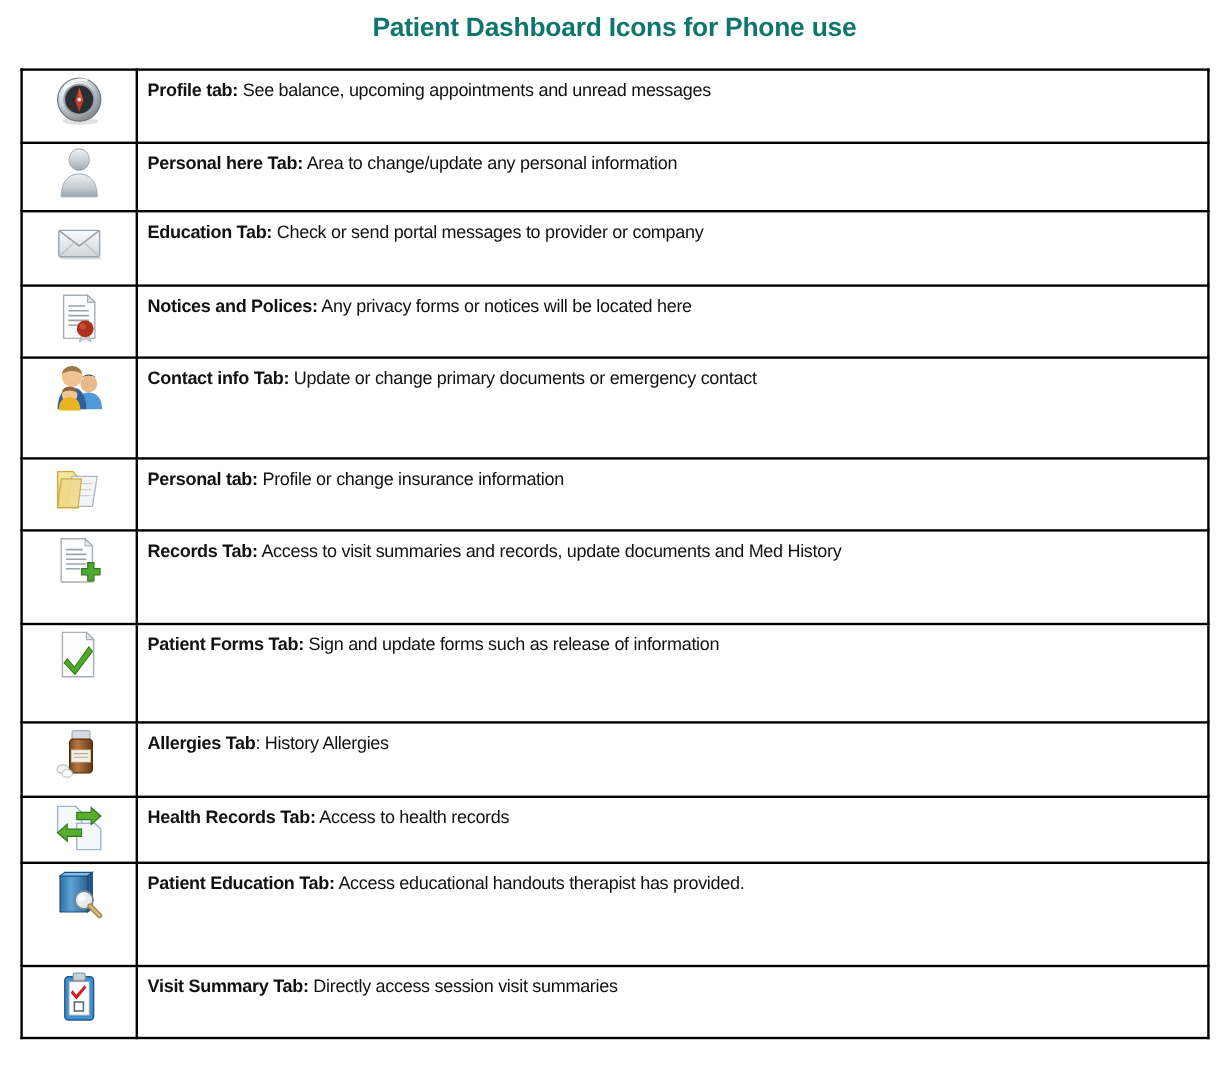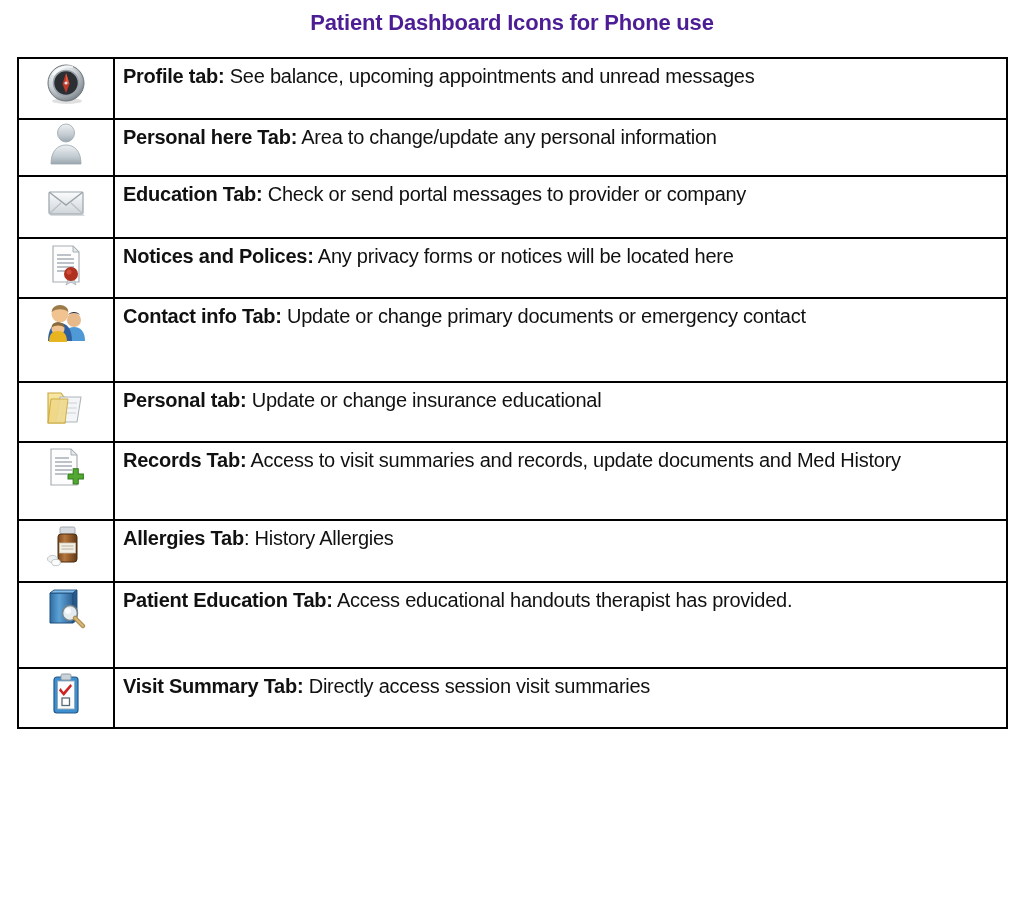--- a/index.html
+++ b/index.html
@@ -13,21 +13,21 @@
   .page{position:relative;width:1024px;height:909px;box-sizing:border-box;}
 
   .doc-title{
     width:1024px;
     text-align:center;
     font-size:22px;
     font-weight:bold;
     letter-spacing:-0.2px;
     line-height:26px;
     padding-top:10px;
-    color:#4c1d95;
+    color:#0f766e;
   }
 
   .icon-table{
     position:absolute;
     left:17px;
     top:57px;
     width:991px;
     border-collapse:collapse;
     table-layout:fixed;
   }
@@ -37,21 +37,21 @@
     vertical-align:top;
   }
   td.icon-cell{
     width:94px;
     text-align:center;
     vertical-align:top;
     padding:2px 0 2px 0;
   }
   td.desc-cell{
     padding:4px 8px 6px 8px;
-    font-size:20px;
+    font-size:15px;
     line-height:26px;
     letter-spacing:-0.25px;
     color:#111111;
   }
   .lbl{font-weight:bold;}
   .desc{font-weight:normal;}
 
   .ico{display:inline-block;width:46px;height:46px;vertical-align:middle;}
 
   
@@ -208,21 +208,21 @@
               <g stroke="#cdd3d7" stroke-width="1">
                 <line x1="19" y1="18" x2="34" y2="18"></line>
                 <line x1="18.5" y1="23" x2="33.5" y2="23"></line>
                 <line x1="18" y1="28" x2="33" y2="28"></line>
               </g>
               <path d="M5 38 H22 L25 14 H8 Z" fill="#f0d98a" opacity="0.9" stroke="#c9a73e" stroke-width="1"></path>
             </svg>
           </span>
         </td>
         <td class="desc-cell">
-          <span class="lbl">Personal tab:</span><span class="desc"> Update or change insurance educational</span>
+          <span class="lbl">Personal tab:</span><span class="desc"> Profile or change insurance information</span>
         </td>
       </tr>
 
       <tr class="r7">
         <td class="icon-cell">
           <span class="ico">
             <svg width="46" height="46" viewBox="0 0 46 46">
               <path d="M8 4 H28 L34 10 V40 H8 Z" fill="#fdfdfd" stroke="#a9b0b5" stroke-width="1.2"></path>
               <path d="M28 4 L34 10 H28 Z" fill="#e4e8ea" stroke="#a9b0b5" stroke-width="1"></path>
               <g stroke="#9aa3aa" stroke-width="1.3">
@@ -235,20 +235,34 @@
               <path d="M28 28 H34 V22 H40 V28 H46 V34 H40 V40 H34 V34 H28 Z" transform="translate(-3,0) scale(0.85) translate(5,6)" fill="#52a832" stroke="#2e7a18" stroke-width="1.2"></path>
             </svg>
           </span>
         </td>
         <td class="desc-cell">
           <span class="lbl">Records Tab:</span><span class="desc"> Access to visit summaries and records, update documents and Med History</span>
         </td>
       </tr>
 
 
+      <tr class="r9">
+        <td class="icon-cell">
+          <span class="ico">
+            <svg width="46" height="46" viewBox="0 0 46 46">
+              <path d="M9 4 H29 L35 10 V41 H9 Z" fill="#fdfdfd" stroke="#a9b0b5" stroke-width="1.2"></path>
+              <path d="M29 4 L35 10 H29 Z" fill="#e4e8ea" stroke="#a9b0b5" stroke-width="1"></path>
+              <path d="M13 26 L19 33 L31 16 L34 20 L19.5 39 L10.5 29.5 Z" fill="#4fa82a" stroke="#2e7a18" stroke-width="0.9"></path>
+            </svg>
+          </span>
+        </td>
+        <td class="desc-cell">
+          <span class="lbl">Patient Forms Tab:</span><span class="desc"> Sign and update forms such as release of information</span>
+        </td>
+      </tr>
 
       <tr class="r10">
         <td class="icon-cell">
           <span class="ico">
             <svg width="46" height="46" viewBox="0 0 46 46">
               <defs>
                 <linearGradient id="bot" x1="0" y1="0" x2="1" y2="0">
                   <stop offset="0%" stop-color="#7a4a22"></stop>
                   <stop offset="35%" stop-color="#b5763d"></stop>
                   <stop offset="70%" stop-color="#8a5526"></stop>
@@ -265,20 +279,35 @@
               <ellipse cx="9.5" cy="36" rx="5" ry="3.6" fill="#f0f1f2" stroke="#b9bfc4" stroke-width="0.9"></ellipse>
               <ellipse cx="13" cy="39.5" rx="4.4" ry="3.2" fill="#fafbfb" stroke="#b9bfc4" stroke-width="0.9"></ellipse>
             </svg>
           </span>
         </td>
         <td class="desc-cell">
           <span class="lbl">Allergies Tab</span><span class="desc">: History Allergies</span>
         </td>
       </tr>
 
+      <tr class="r11">
+        <td class="icon-cell">
+          <span class="ico">
+            <svg width="46" height="46" viewBox="0 0 46 46">
+              <path d="M5 5 H20 L25 10 V27 H5 Z" fill="#f4f8fb" stroke="#9fb6c9" stroke-width="1.2"></path>
+              <path d="M21 19 H36 L41 24 V41 H21 Z" fill="#f4f8fb" stroke="#9fb6c9" stroke-width="1.2"></path>
+              <path d="M21 10 L33 10 L33 6 L41 13 L33 20 L33 16 L21 16 Z" fill="#56ad2f" stroke="#2e7a18" stroke-width="1"></path>
+              <path d="M25 30 L13 30 L13 34 L5 27 L13 20 L13 24 L25 24 Z" fill="#56ad2f" stroke="#2e7a18" stroke-width="1"></path>
+            </svg>
+          </span>
+        </td>
+        <td class="desc-cell">
+          <span class="lbl">Health Records Tab:</span><span class="desc"> Access to health records</span>
+        </td>
+      </tr>
 
       <tr class="r12">
         <td class="icon-cell">
           <span class="ico">
             <svg width="46" height="46" viewBox="0 0 46 46">
               <defs>
                 <linearGradient id="bk" x1="0" y1="0" x2="1" y2="0">
                   <stop offset="0%" stop-color="#2e6ea3"></stop>
                   <stop offset="40%" stop-color="#5ea3d6"></stop>
                   <stop offset="100%" stop-color="#2d5f92"></stop>

